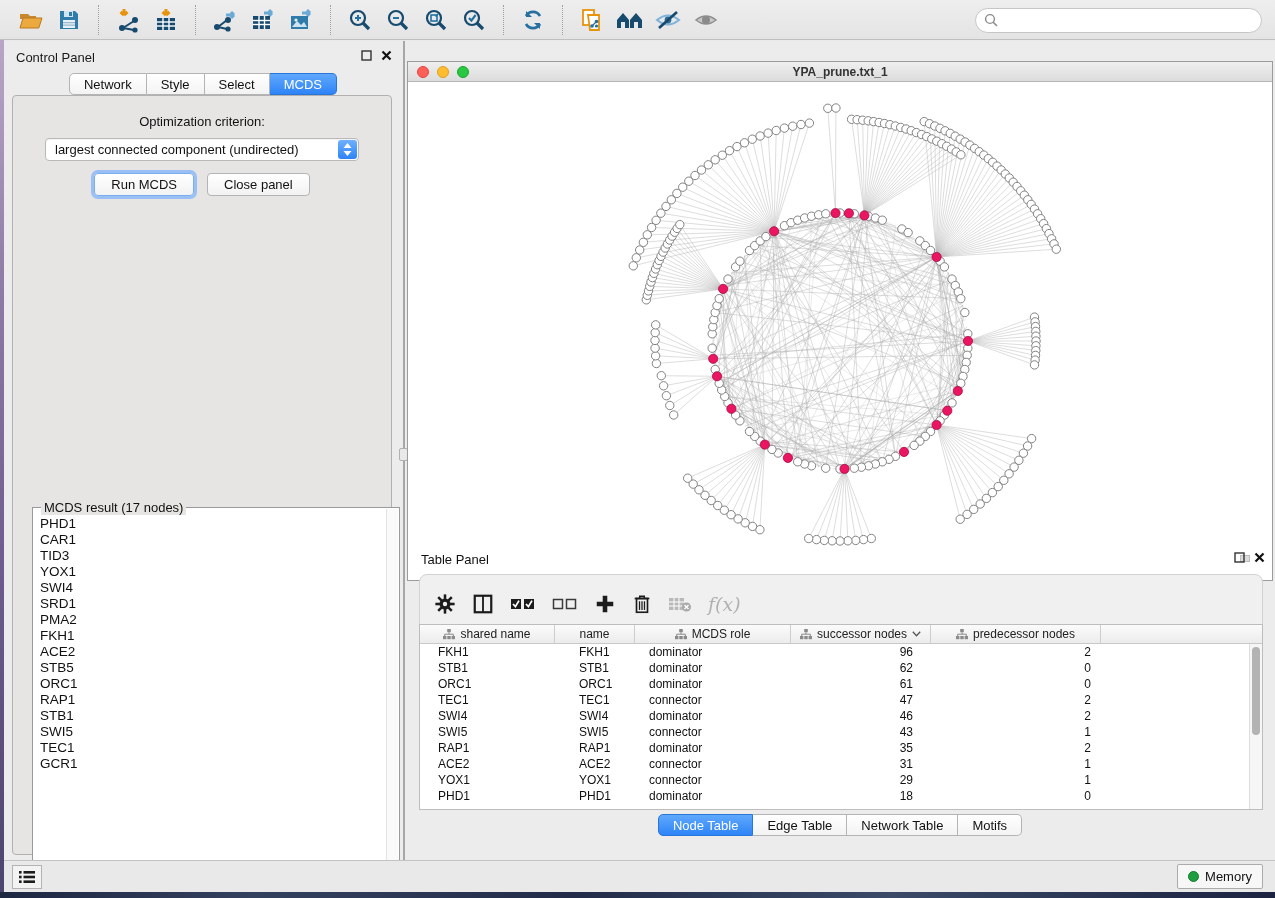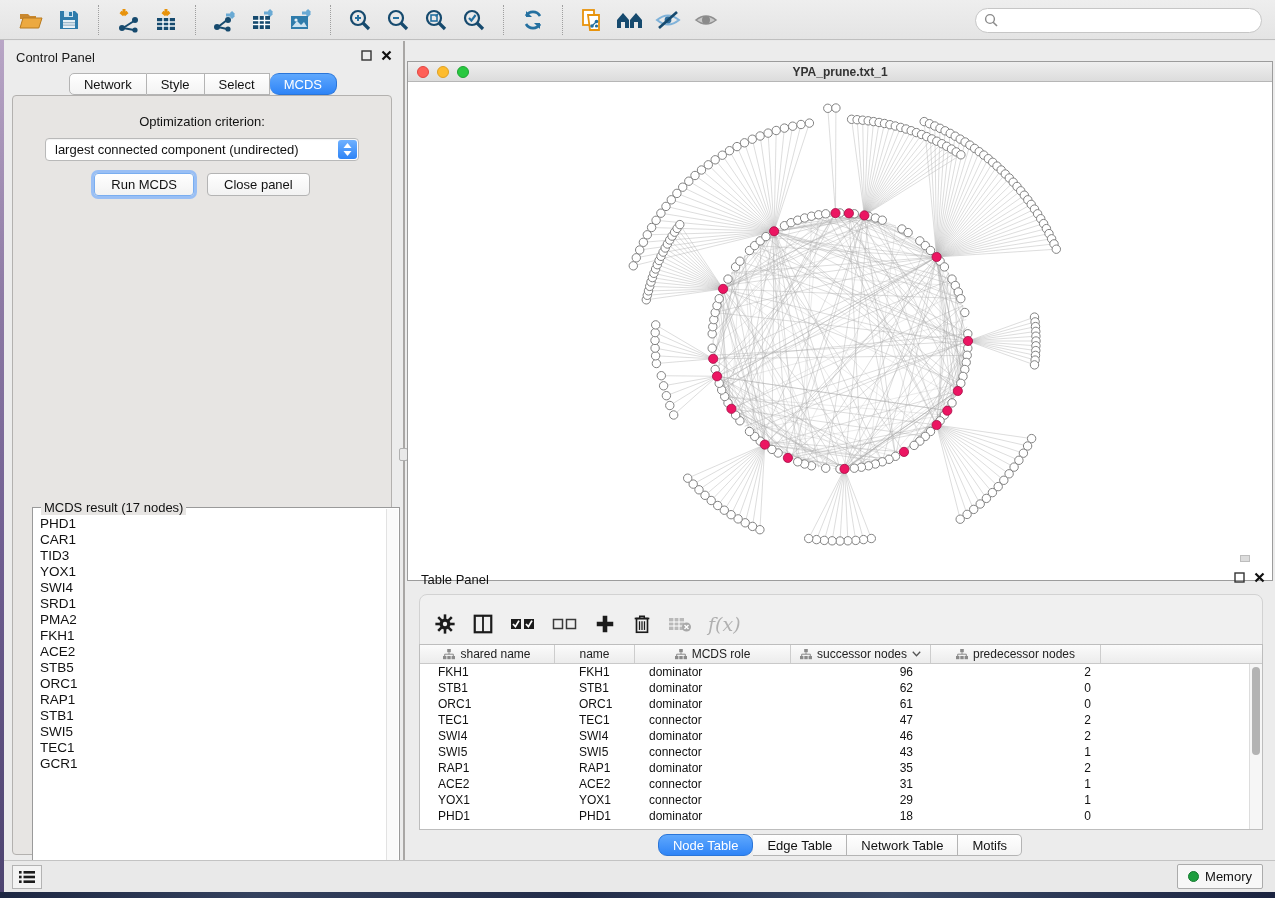--- a/index.html
+++ b/index.html
@@ -25,21 +25,21 @@
 
   
   .cpanel { position:absolute; left:0; top:0; width:398px; height:819px; }
   .panel-title { position:absolute; left:12px; top:9px; font-size:13px; color:#1a1a1a; }
   .win-icons { position:absolute; right:10px; top:9px; display:flex; gap:9px; align-items:center; }
   .cp-tabs { position:absolute; left:0; top:32px; width:100%; display:flex; justify-content:center; }
   .seg { display:flex; }
   .seg button { font-family:"Liberation Sans",sans-serif; font-size:13px; height:22px; padding:0 14px; background:linear-gradient(#ffffff,#f3f3f3); border:1px solid #b4b4b4; border-left:none; color:#111; }
   .seg button:first-child { border-left:1px solid #b4b4b4; border-radius:5px 0 0 5px; }
   .seg button:last-child { border-radius:0 5px 5px 0; }
-  .seg button.sel { background:linear-gradient(#5fa8fd,#2e84f7); border-color:#2a75d8; color:#fff;border-radius:9px; }
+  .seg button.sel { background:linear-gradient(#5fa8fd,#2e84f7); border-color:#2a75d8; color:#fff; }
   .cp-pane { position:absolute; left:8px; top:54px; width:380px; height:760px; background:#e7e5e3; border:1px solid #b3b1af; border-radius:4px; }
   .opt-label { text-align:center; margin-top:18px; font-size:13px; }
   .select-box { position:relative; margin:9px auto 0; width:314px; height:23px; background:#fff; border:1px solid #b9b9b9; border-radius:4px; display:flex; align-items:center; padding-left:9px; font-size:13px; box-shadow:inset 0 1px 1px rgba(0,0,0,.05); }
   .select-stepper { position:absolute; right:1px; top:1px; width:19px; height:19px; border-radius:3px; background:linear-gradient(#6fb1ff,#2d83f6); display:flex; flex-direction:column; align-items:center; justify-content:center; gap:1px; }
   .select-stepper svg { display:block; }
   .btn-row { display:flex; justify-content:center; gap:13px; margin-top:12px; }
   .mac-btn { font-family:"Liberation Sans",sans-serif; font-size:13px; height:23px; padding:0 16px; background:linear-gradient(#ffffff,#f2f2f2); border:1px solid #b4b4b4; border-radius:4px; color:#111; }
   .mac-btn.focused { box-shadow:0 0 0 3px rgba(110,170,255,.65); border-color:#7aaef0; }
   .mcds-group { position:absolute; left:5px; top:411px; width:368px; height:371px; background:#fff; border:1px solid #9a9a9a;margin-left:14px; }
   .mcds-legend { position:absolute; left:8px; top:-8px; background:#e7e5e3; padding:0 3px; font-size:13px; line-height:15px; }
@@ -56,21 +56,21 @@
 
   
   .netwin { position:absolute; left:2px; top:20px; width:866px; height:520px; background:#fff; border:1px solid #9c9c9c; }
   .net-titlebar { height:20px; background:linear-gradient(#efefef,#dcdcdc); border-bottom:1px solid #b6b6b6; position:relative; display:flex; align-items:center; justify-content:center; }
   .traffic { position:absolute; left:9px; top:4px; display:flex; gap:8px; }
   .traffic span { width:12px; height:12px; border-radius:50%; display:block; }
   .net-title { font-size:12px; font-weight:700; color:#333; }
   .net-canvas { position:absolute; left:0; top:21px; width:864px; height:497px; background:#fff; overflow:hidden; }
 
   
-  .tpanel { position:absolute; left:0; top:524px; width:870px; height:295px; }
+  .tpanel { position:absolute; left:0; top:504px; width:870px; height:295px; }
   .tp-title { position:absolute; left:16px; top:7px; font-size:13px; }
   .tp-winicons { position:absolute; right:10px; top:7px; display:flex; gap:9px; align-items:center; }
   .tp-toolbar { position:absolute; left:14px; top:29px; width:844px; height:60px; background:#f0f0f0; border:1px solid #d2d2d2; border-radius:8px; display:flex; align-items:center; padding-left:14px; gap:16px; }
   .tp-tool { display:flex; align-items:center; justify-content:center; }
   .fx { font-family:"DejaVu Serif", serif; font-style:italic; font-size:19px; color:#b0b0b0; }
   .dtable { position:absolute; left:14px; top:79px; width:844px; height:186px; background:#fff; border:1px solid #bdbdbd; overflow:hidden; }
   .dt-header { display:flex; height:19px; background:linear-gradient(#fbfbfb,#ececec); border-bottom:1px solid #c9c9c9; font-size:12px; color:#222; }
   .dt-hcell { display:flex; align-items:center; justify-content:center; gap:5px; border-right:1px solid #cdcdcd; height:100%; overflow:hidden; white-space:nowrap; }
   .dt-body { font-size:12px; }
   .dt-row { display:flex; height:16px; line-height:16px; }

